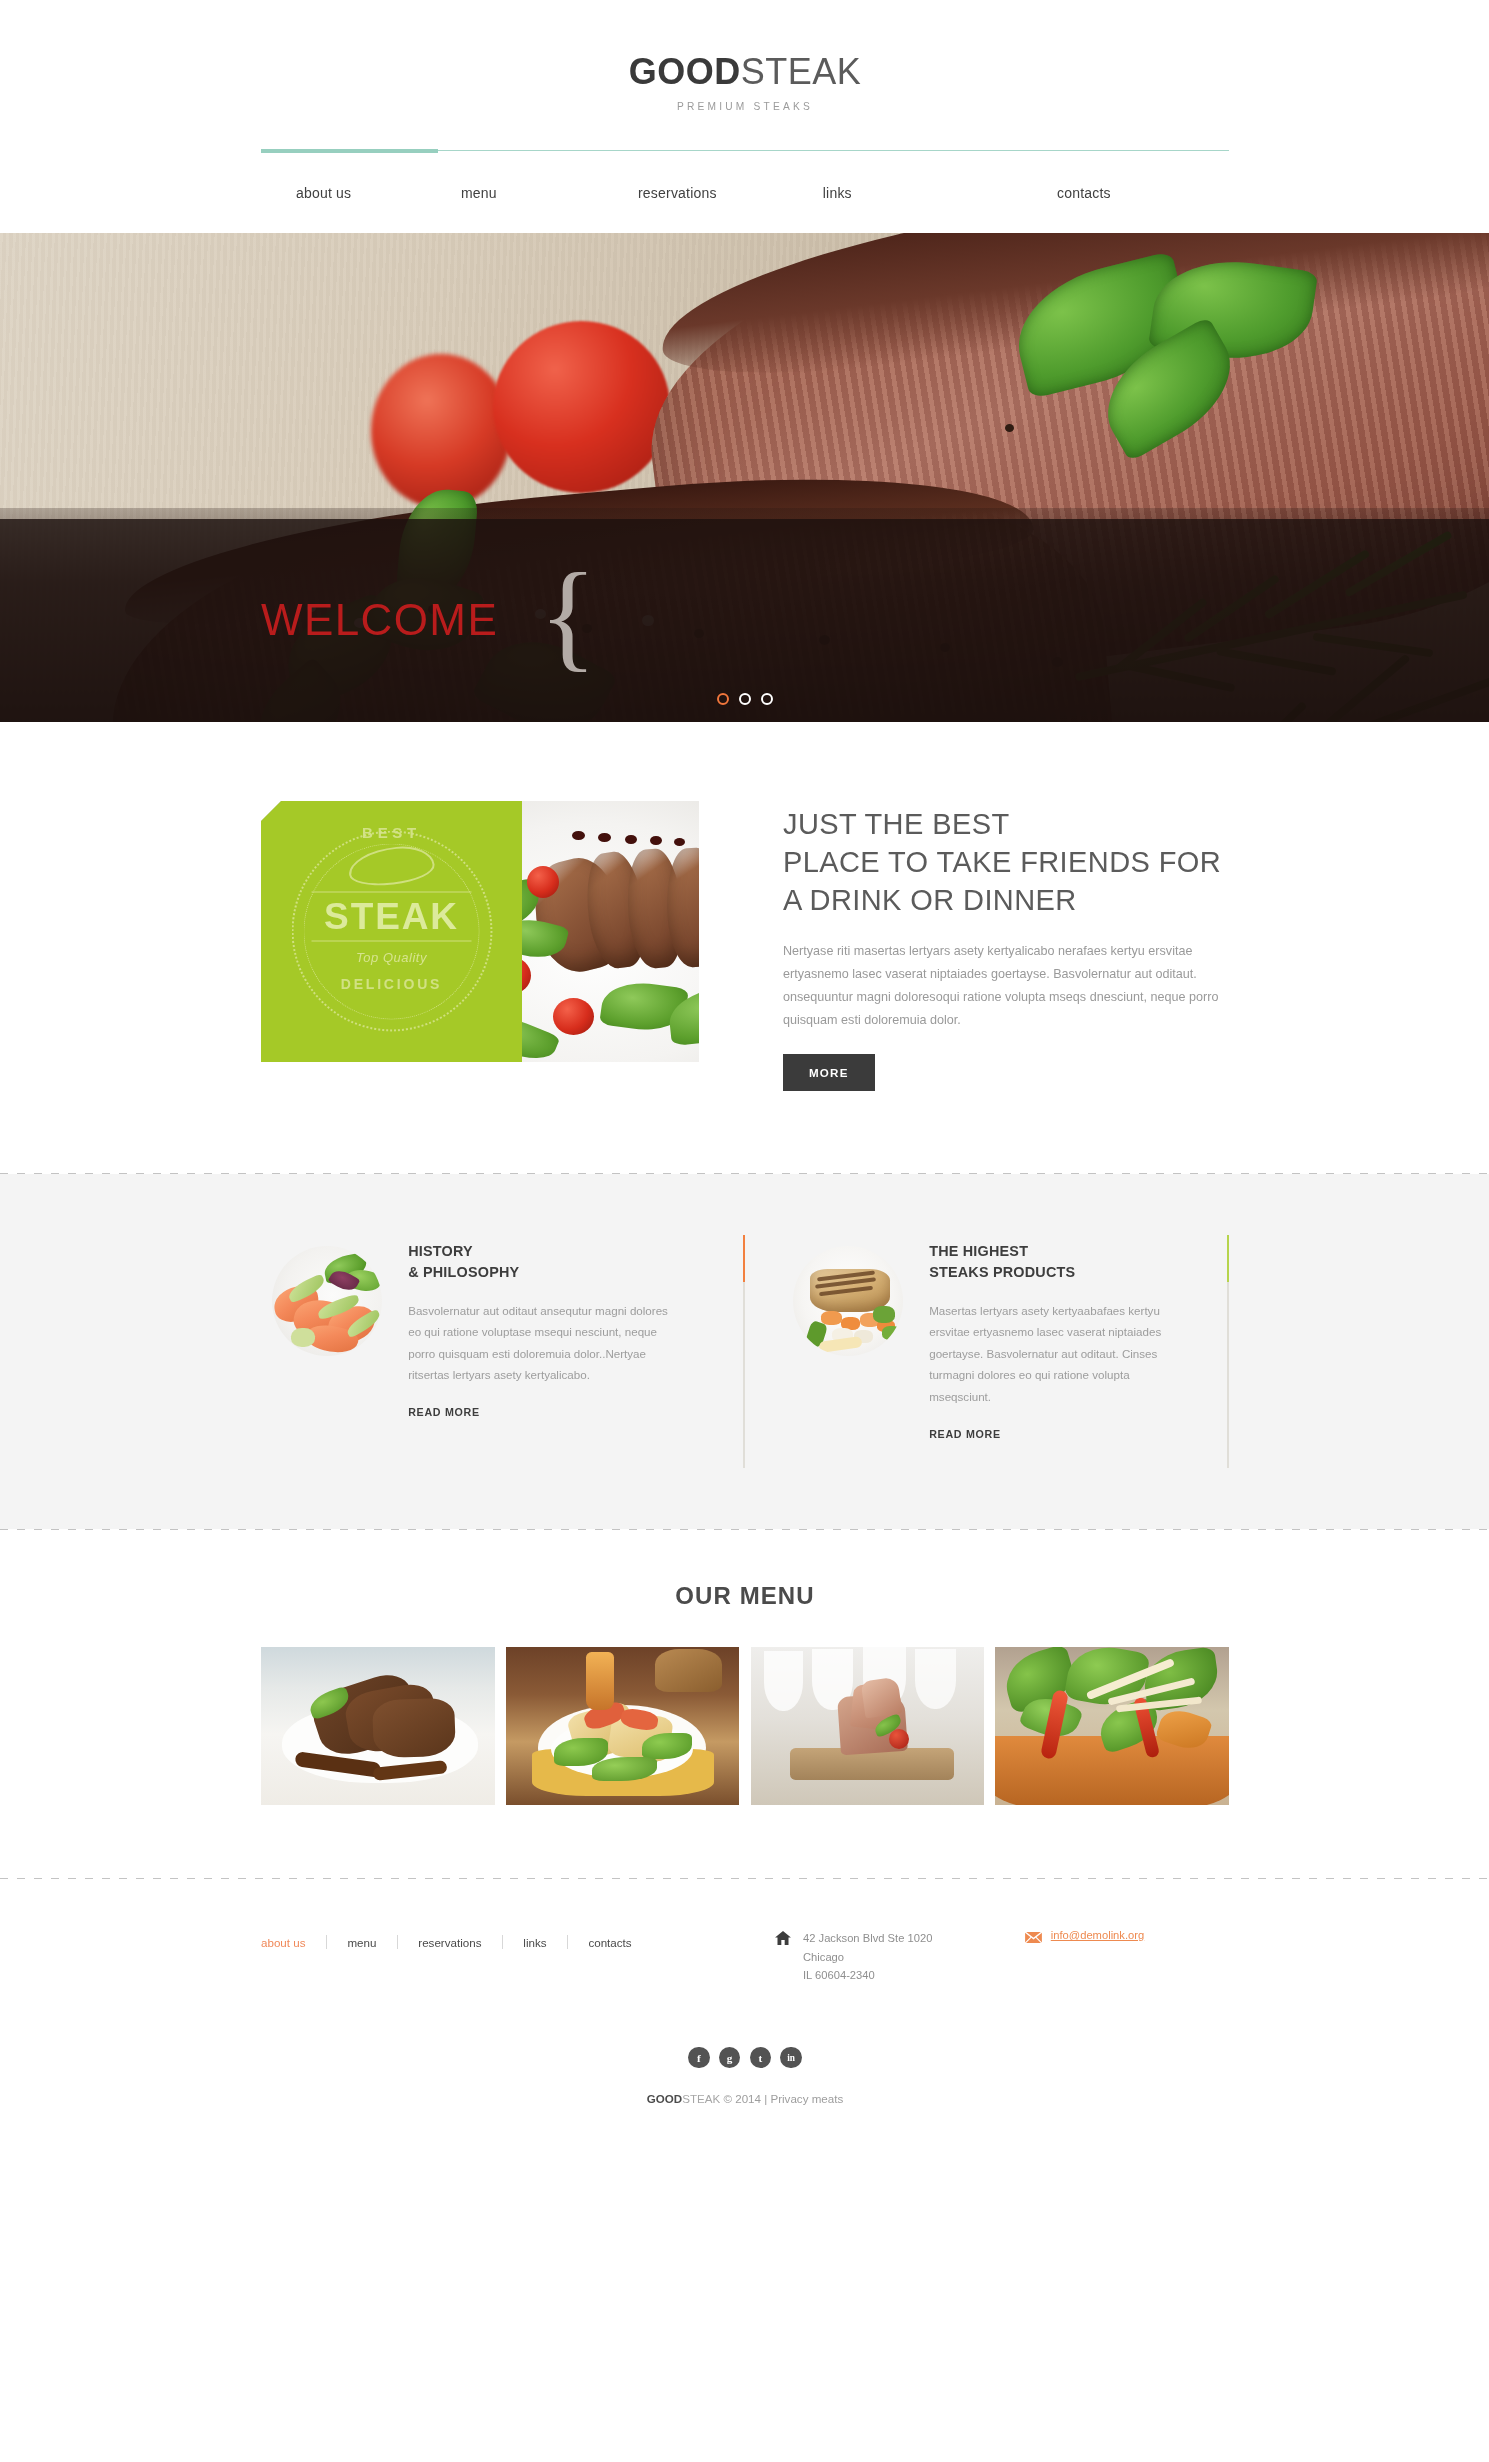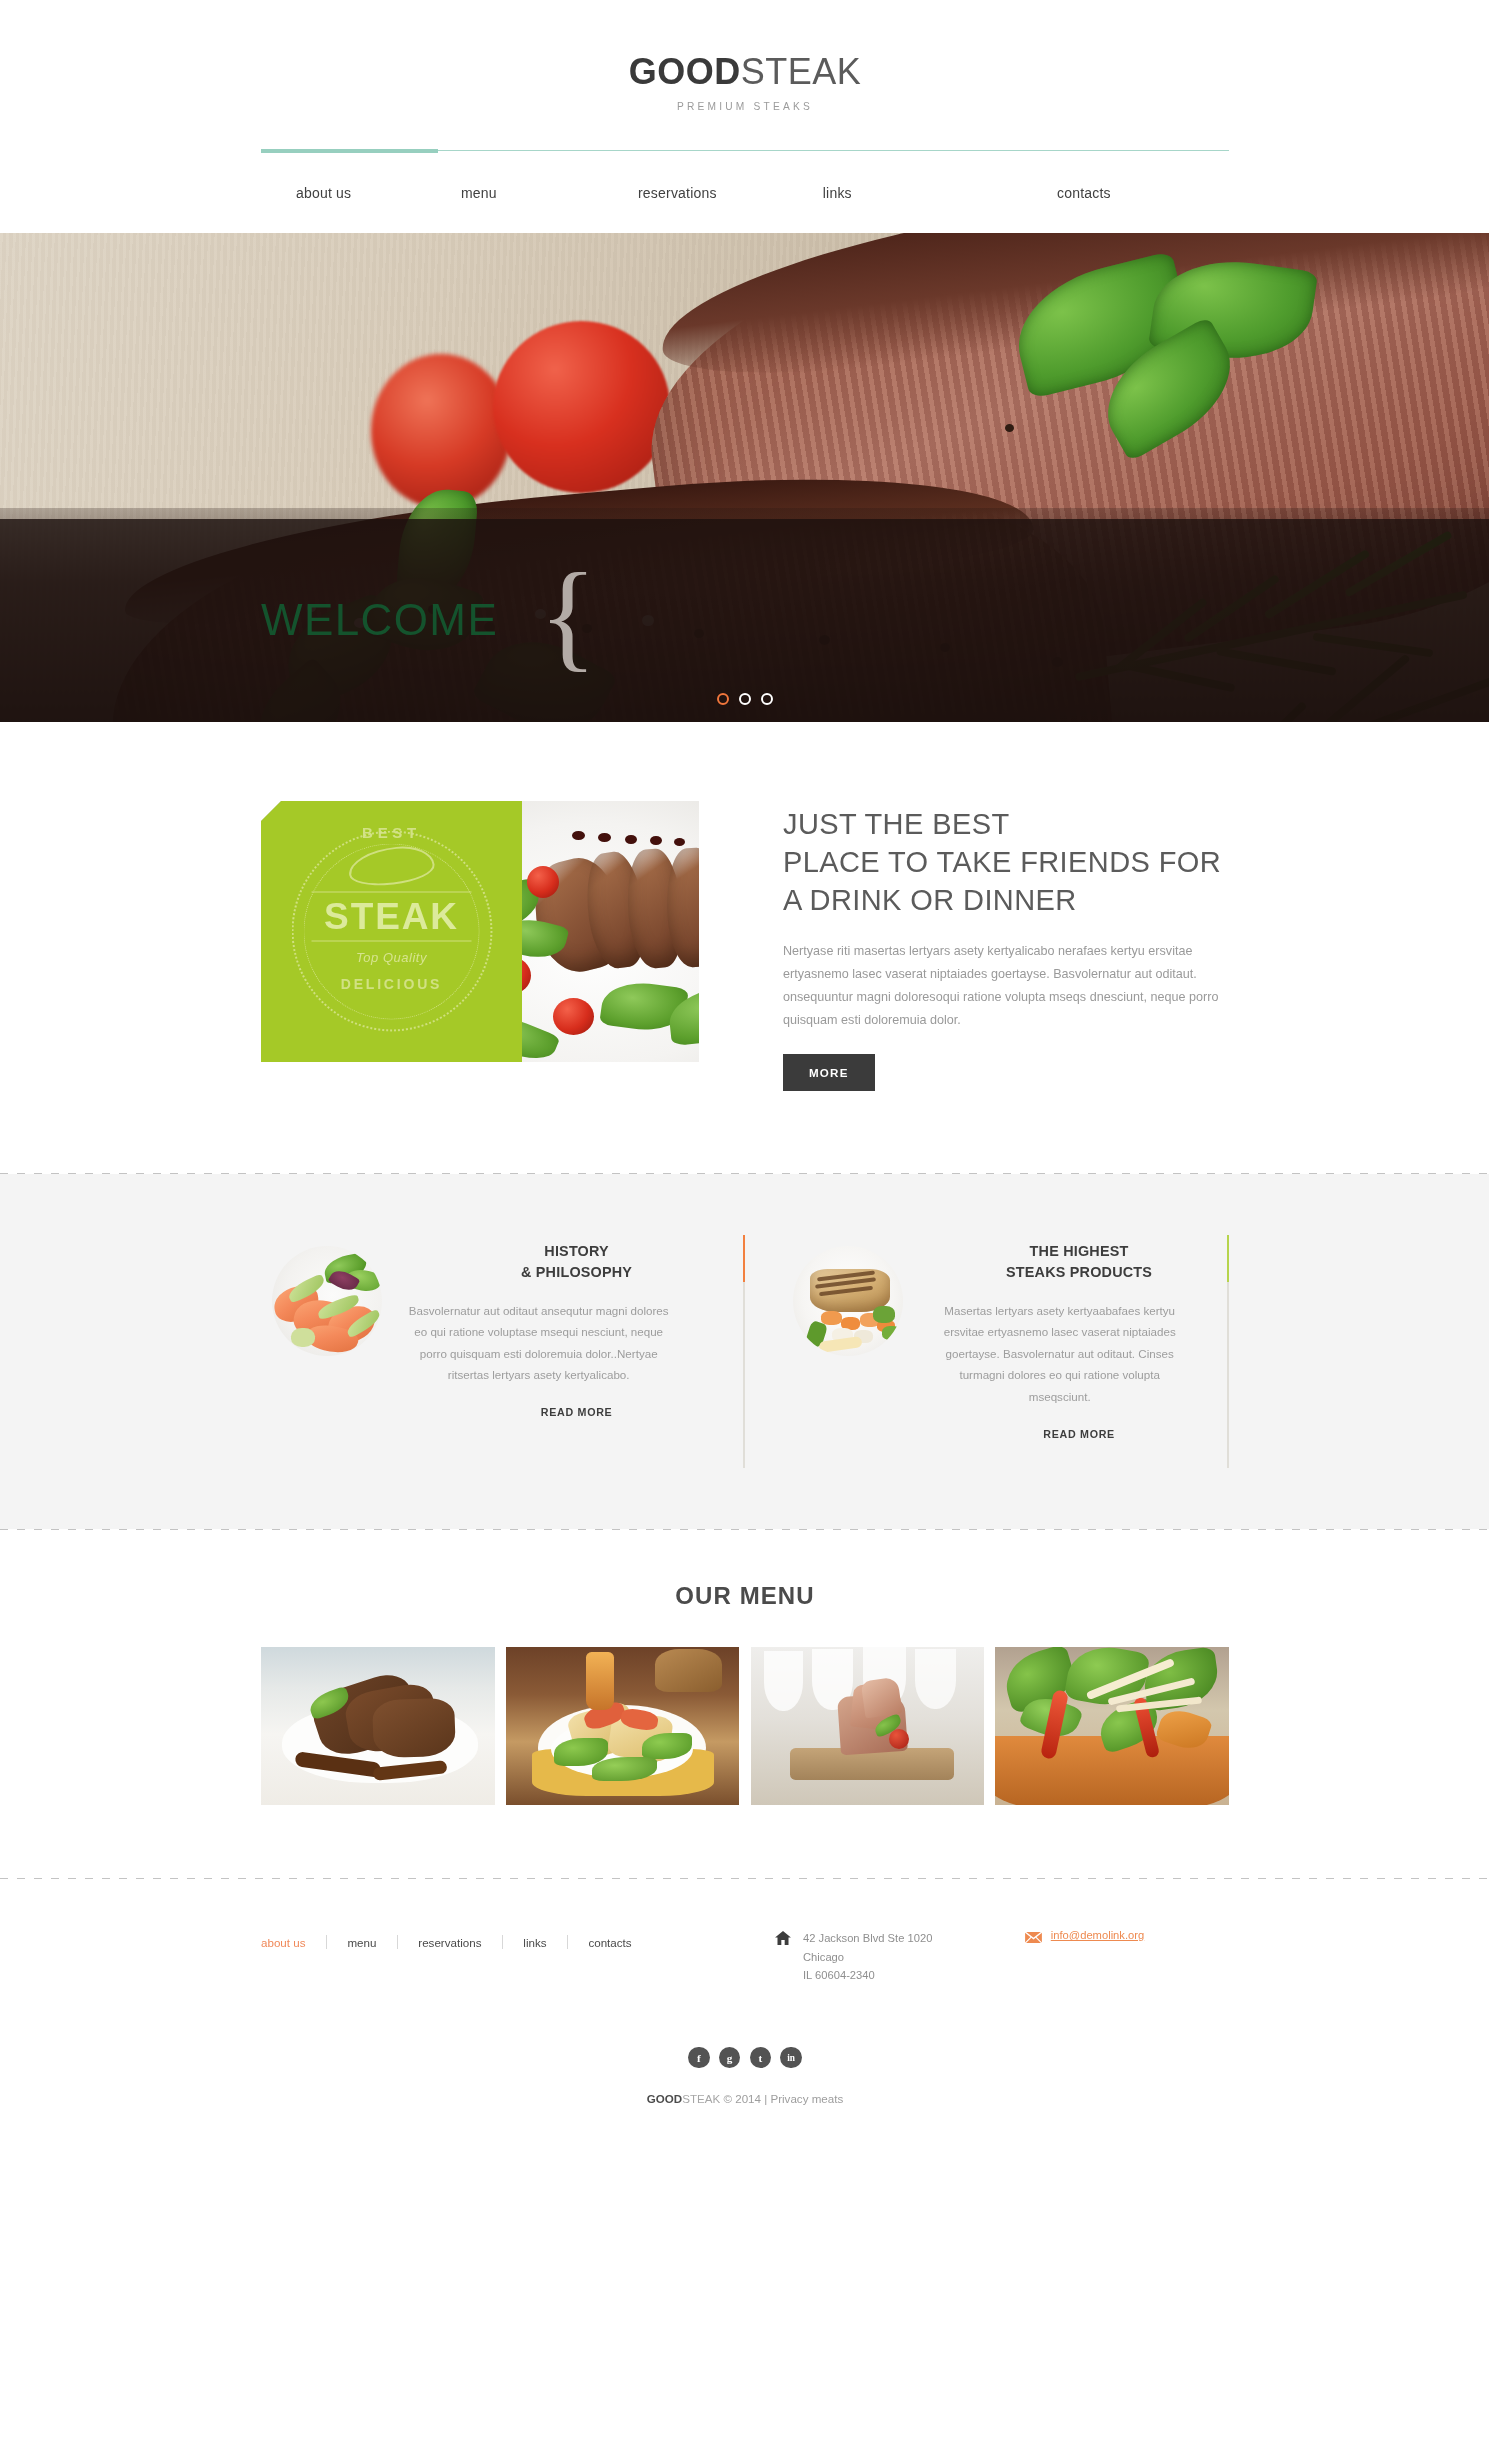--- a/index.html
+++ b/index.html
@@ -155,21 +155,21 @@
 
   
   .welcome {
     position:absolute; left:0; bottom:0; width:1490px; height:203px;
     background:rgba(28,16,14,.80);
     z-index:5;
     display:flex; align-items:center;
   }
   .welcome-inner { width:968px; margin:0 auto; display:flex; align-items:center; }
   .welcome-title {
-    font-size:44px; color:#14532d; font-weight:300; letter-spacing:1.4px;
+    font-size:44px; color:#b91c1c; font-weight:300; letter-spacing:1.4px;
     font-family:"Liberation Sans", sans-serif; white-space:nowrap;
     width:265px;
   }
   .welcome-brace {
     font-size:121px; color:#b3aba6; font-weight:300; line-height:0.72;
     font-family:"Liberation Serif", serif; margin:0 24px 9.3px 13px;
   }
   .welcome-text {
     font-family:"Liberation Serif", serif; font-style:italic;
     font-size:18px; line-height:1.62; color:#ece7e2; max-width:531px;
@@ -270,21 +270,21 @@
   .thumb-chicken { position:absolute; inset:0; background:radial-gradient(ellipse at 50% 45%,#ffffff 0%,#f6f5f3 58%,#e8e6e2 100%); }
   .chick {
     position:absolute; left:17px; top:22.3px; width:80px; height:43px;
     border-radius:22% 26% 36% 34%;
     background:linear-gradient(160deg,#e9cfa1 0%,#d7b277 45%,#b98f52 100%);
     box-shadow:inset 0 -5.6px 13px rgba(110,70,30,.45);
   }
   .grill { position:absolute; background:#5d3a1c; height:3.7px; border-radius:2.8px; opacity:.75; }
   .veg { position:absolute; border-radius:40%; }
 
-  .feat-body { padding-left:26px; flex:1;text-align:center; }
+  .feat-body { padding-left:26px; flex:1; }
   .feat-h {
     font-size:14.4px; font-weight:bold; color:#3d3d3d; line-height:1.45;
     letter-spacing:0.2px;
   }
   .feat-p { margin-top:17px; font-size:11.6px; line-height:1.86; color:#9d9d9d; max-width:261px; }
   .feat-link {
     display:inline-block; margin-top:20.5px; font-size:10.7px; font-weight:bold;
     letter-spacing:0.7px; color:#3d3d3d; text-decoration:none; cursor:pointer;
   }
   .feat-div { position:absolute; right:0; top:-5.6px; width:1.9px; height:233px; background:#e0ded8; }

